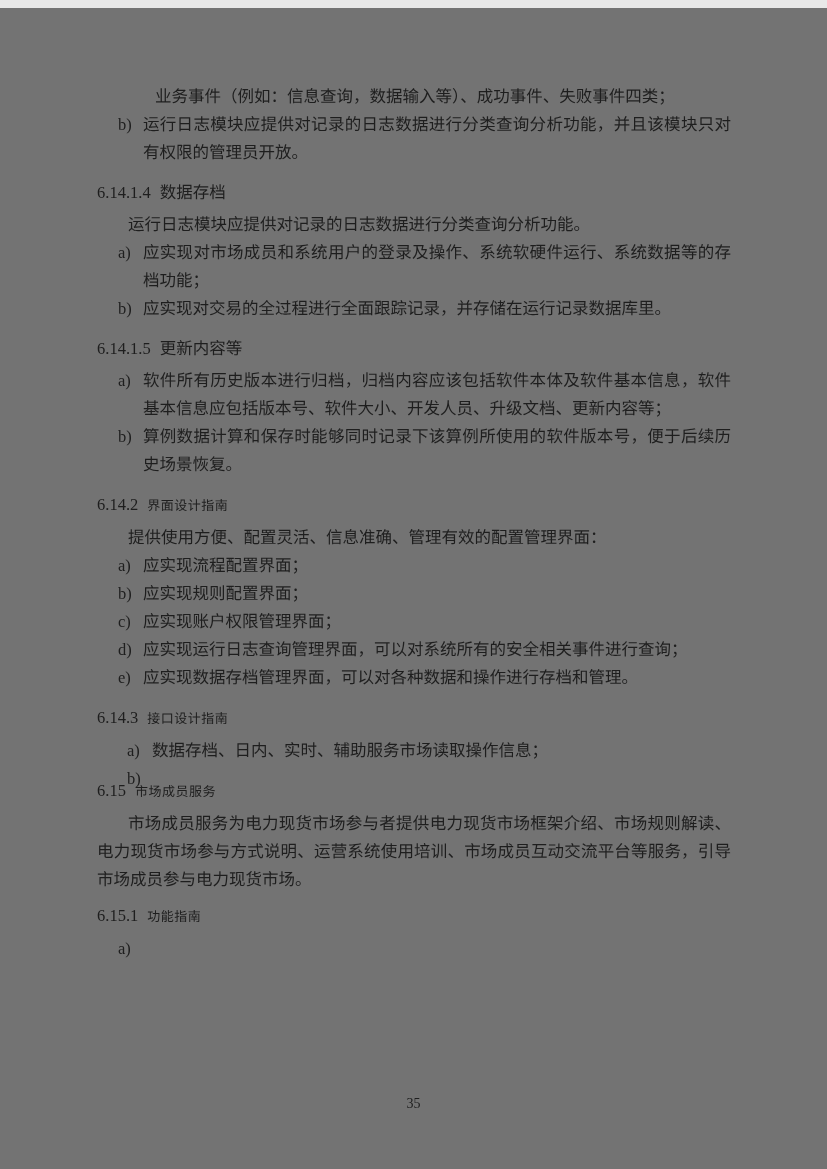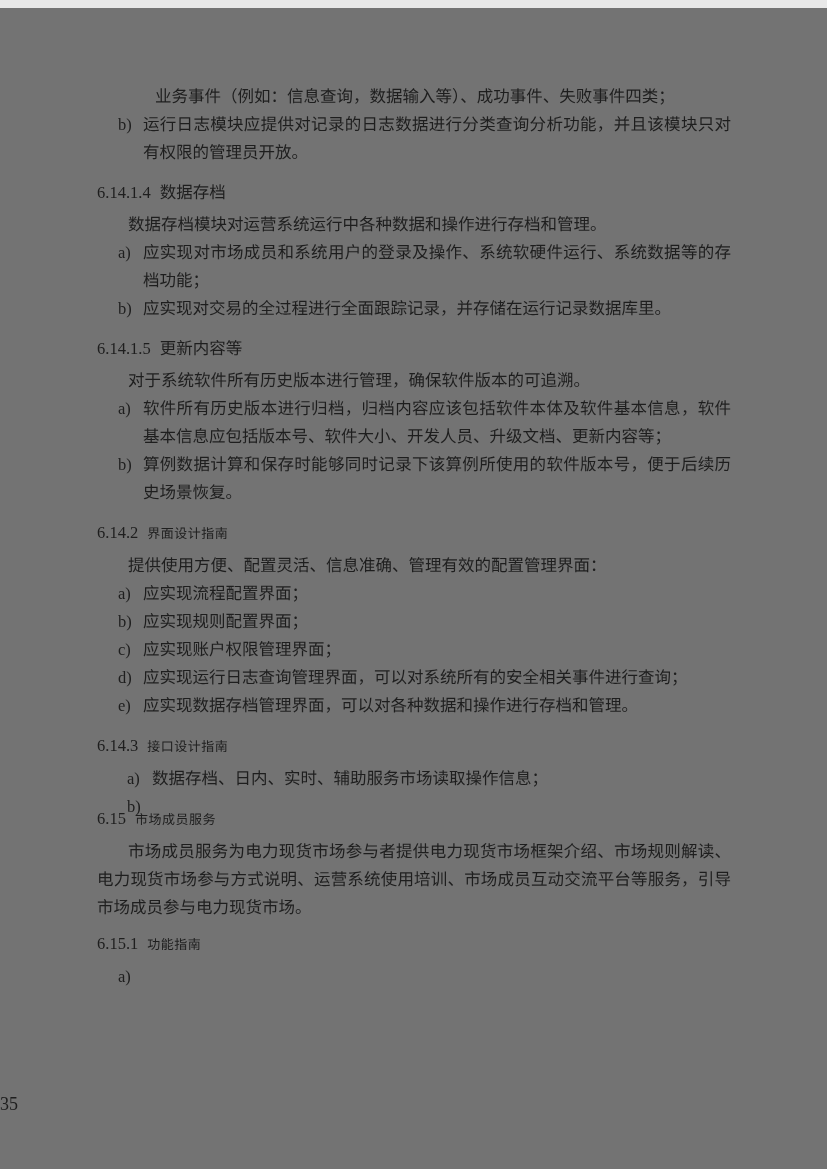--- a/index.html
+++ b/index.html
@@ -51,51 +51,51 @@
     font-family: "Liberation Serif", "DejaVu Serif", serif;
     font-weight: 400;
   }
   .pageno {
     position: absolute;
     left: 0;
     right: 0;
     top: 1082px;
     height: 28px;
     line-height: 28px;
-    font-size: 18px;
+    text-align: center;
+    font-size: 14px;
     font-family: "Liberation Serif", "DejaVu Serif", serif;
     color: #1e1e1e;
   }
 </style>
 </head>
 <body>
 
 <div class="page">
   <div class="content">
 
     <div class="cont-line">业务事件（例如：信息查询，数据输入等）、成功事件、失败事件四类；</div>
     <div class="li">
       <span class="marker">b)</span><span>运行日志模块应提供对记录的日志数据进行分类查询分析功能，并且该模块只对有权限的管理员开放。</span>
     </div>
 
     <div class="h4">
       <span class="num">6.14.1.4</span><span class="t">数据存档</span>
     </div>
-    <p class="para">数据存档模块对运营系统运行中各种数据和操作进行存档和管理。</p>
+    <p class="para">运行日志模块应提供对记录的日志数据进行分类查询分析功能。</p>
     <div class="li">
       <span class="marker">a)</span><span>应实现对市场成员和系统用户的登录及操作、系统软硬件运行、系统数据等的存档功能；</span>
     </div>
     <div class="li">
       <span class="marker">b)</span><span>应实现对交易的全过程进行全面跟踪记录，并存储在运行记录数据库里。</span>
     </div>
 
     <div class="h4">
       <span class="num">6.14.1.5</span><span class="t">更新内容等</span>
     </div>
-    <p class="para">对于系统软件所有历史版本进行管理，确保软件版本的可追溯。</p>
     <div class="li">
       <span class="marker">a)</span><span>软件所有历史版本进行归档，归档内容应该包括软件本体及软件基本信息，软件基本信息应包括版本号、软件大小、开发人员、升级文档、更新内容等；</span>
     </div>
     <div class="li">
       <span class="marker">b)</span><span>算例数据计算和保存时能够同时记录下该算例所使用的软件版本号，便于后续历史场景恢复。</span>
     </div>
 
     <div class="h3">
       <span class="num">6.14.2</span><span class="t">界面设计指南</span>
     </div>

